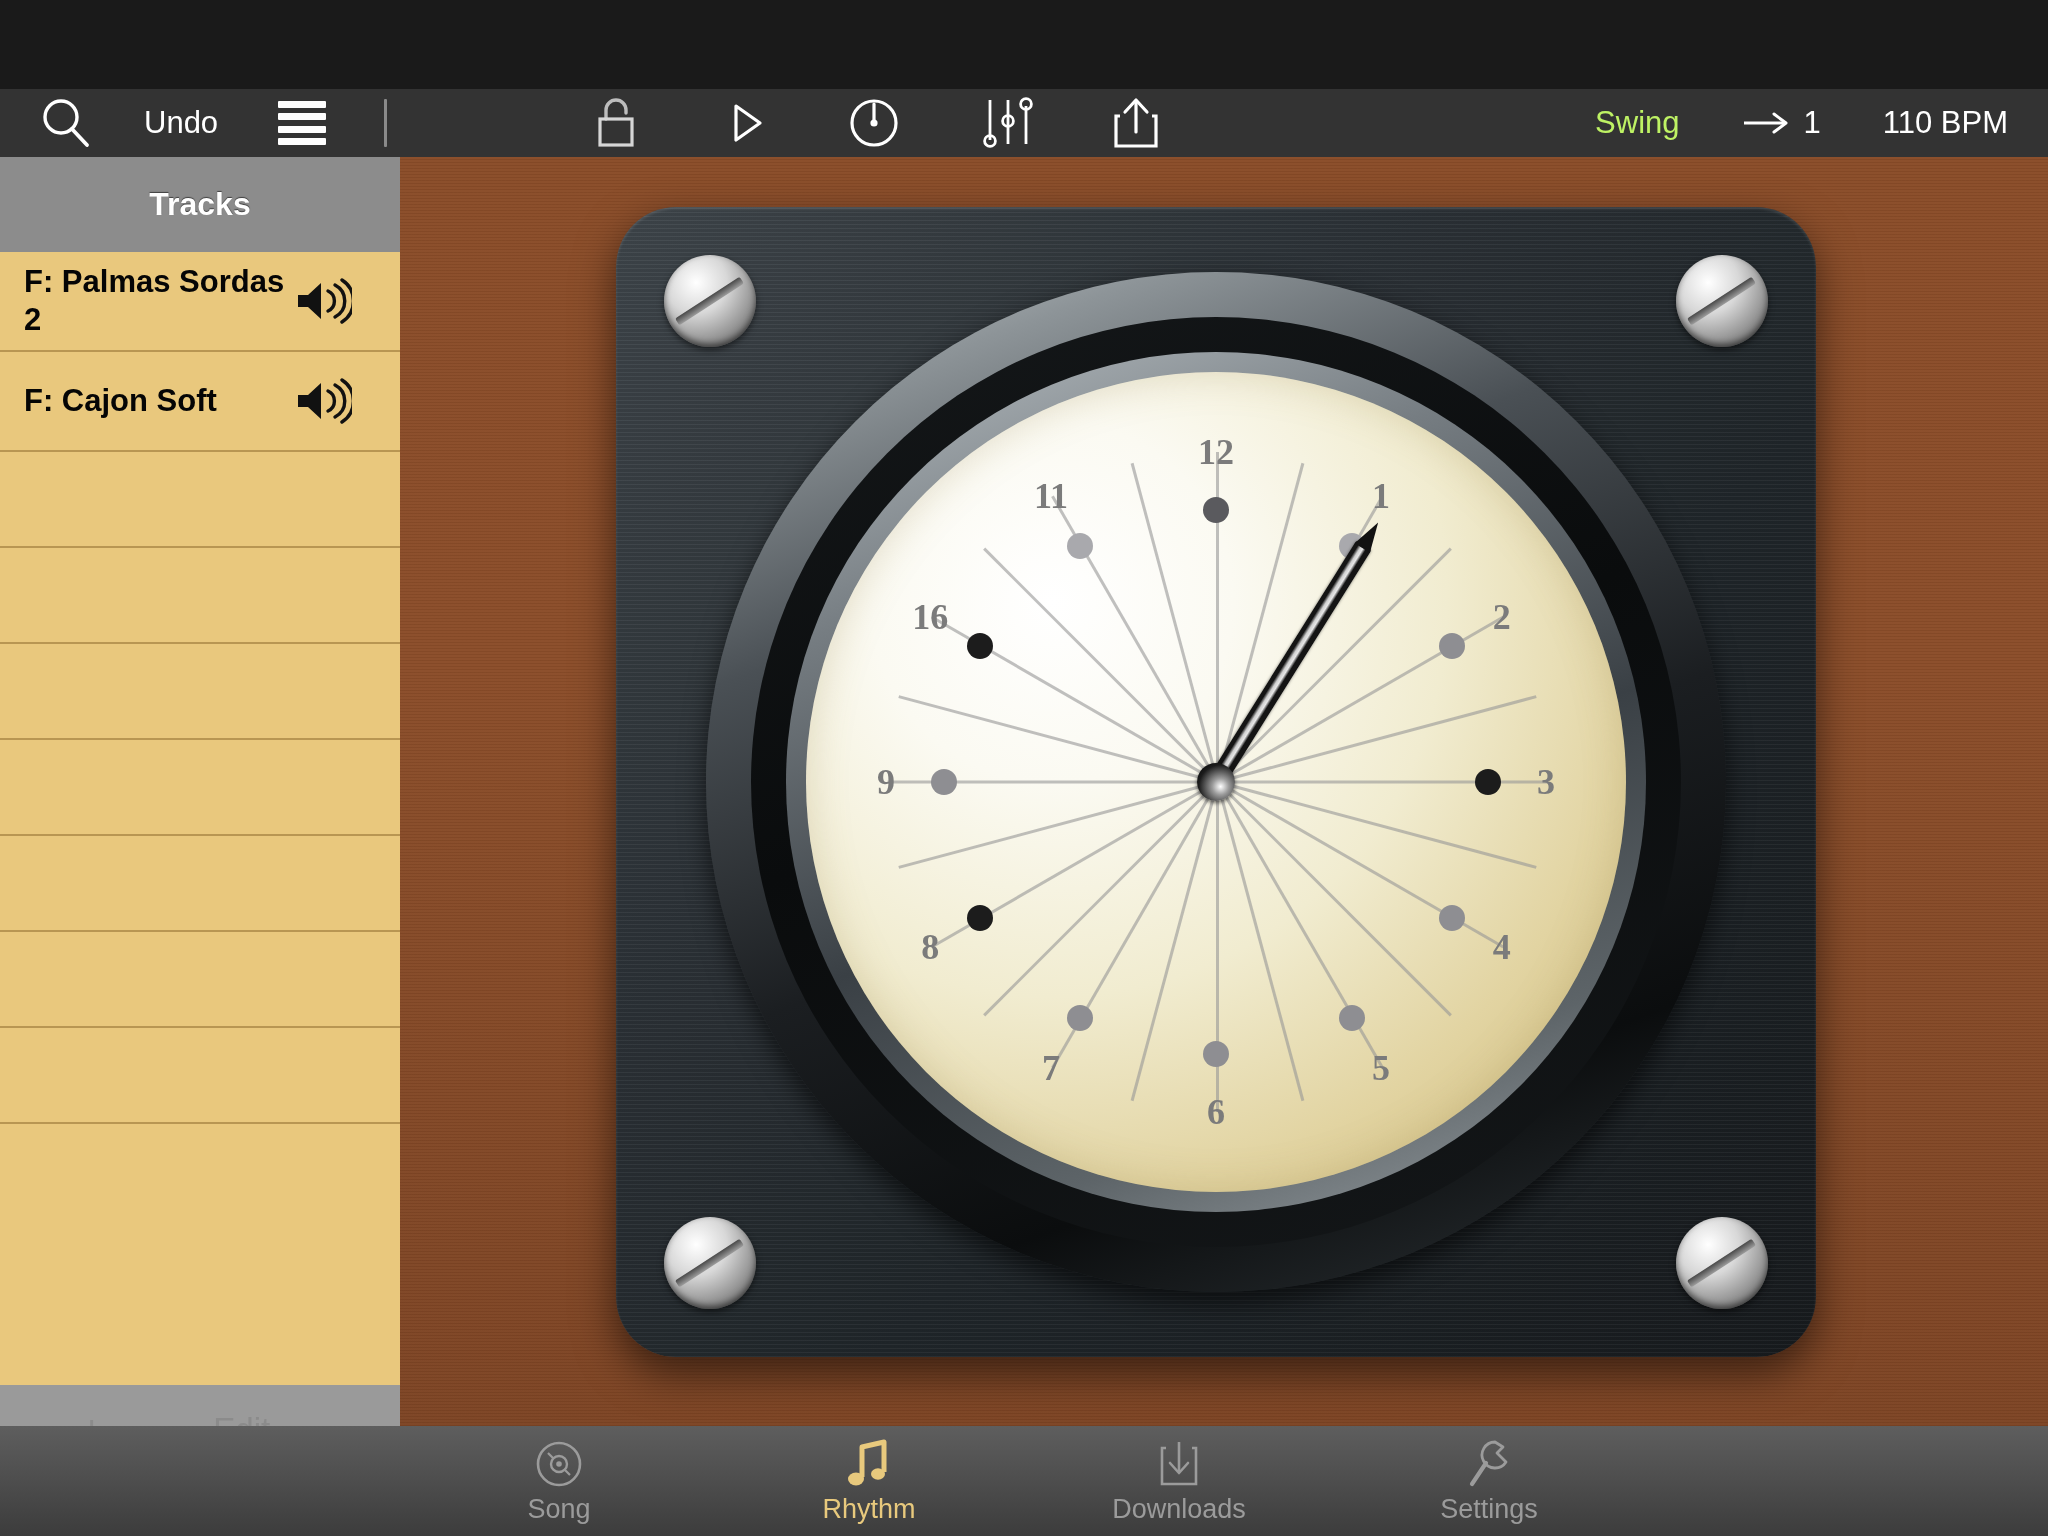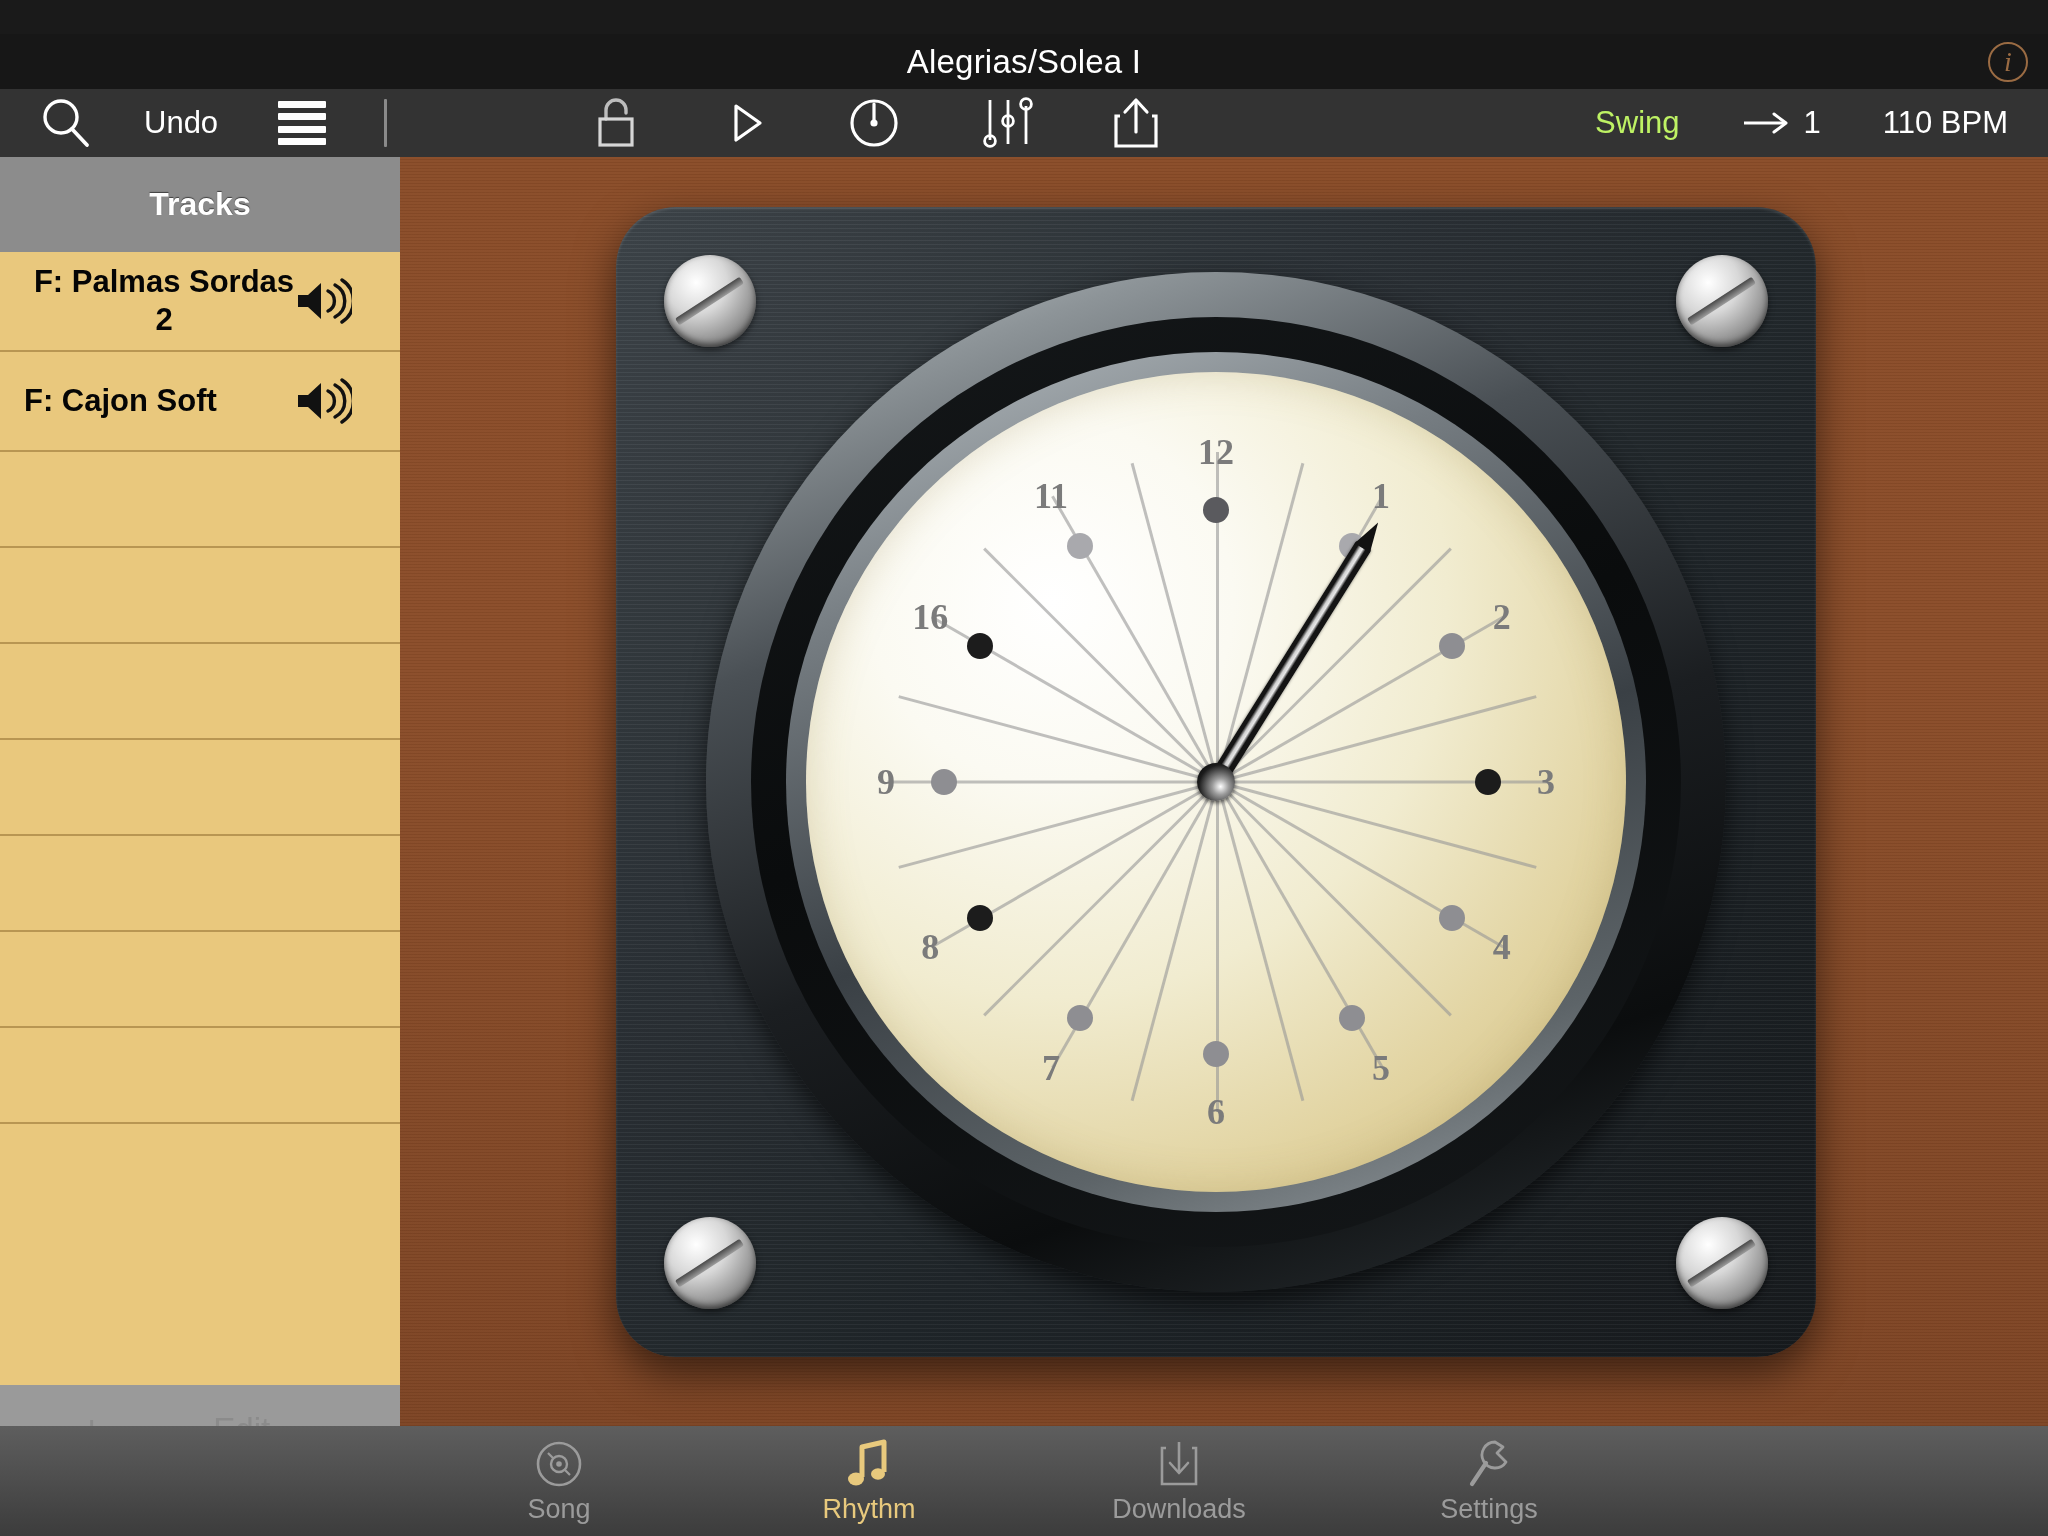--- a/index.html
+++ b/index.html
@@ -70,21 +70,20 @@
     position: absolute; top: 157px; left: 0; width: 2048px; height: 1269px;
     background:
       repeating-linear-gradient(0deg, rgba(0,0,0,.05) 0px, rgba(0,0,0,.05) 1px, rgba(255,255,255,.02) 1px, rgba(255,255,255,.02) 3px),
       linear-gradient(180deg, #8a4c28 0%, #8b4d29 40%, #7d4424 100%);
   }
 
   
   .sidebar {
     position: absolute; left: 0; top: 0; width: 400px; height: 1318px;
     background: #e9c87d;
-    text-align: center;
   }
   .tracks-header {
     height: 95px; background: #8c8c8c;
     display: flex; align-items: center; justify-content: center;
   }
   .tracks-header .lbl {
     color: #fff; font-size: 32px; font-weight: bold;
     text-shadow: 0 -1px 1px rgba(0,0,0,.55);
   }
   .track-list { position: relative; }
@@ -205,24 +204,20 @@
   .tab.active .tlabel { color: #e8c97d; }
   .tab .ticon { height: 52px; display: flex; align-items: center; justify-content: center; }
   svg { display: block; }
 </style>
 </head>
 <body>
 
 <div class="app">
 
 
-  <div class="titlebar">
-    <span class="title">Alegrias/Solea I</span>
-    <span class="info-btn">i</span>
-  </div>
 
   <div class="toolbar">
 
     <span class="tb-item tb-search">
       <svg width="54" height="54" viewBox="0 0 54 54">
         <circle cx="22" cy="21" r="16" fill="none" stroke="#fff" stroke-width="3.4"></circle>
         <line x1="33" y1="33" x2="48" y2="49" stroke="#fff" stroke-width="3.8" stroke-linecap="round"></line>
       </svg>
     </span>
 

